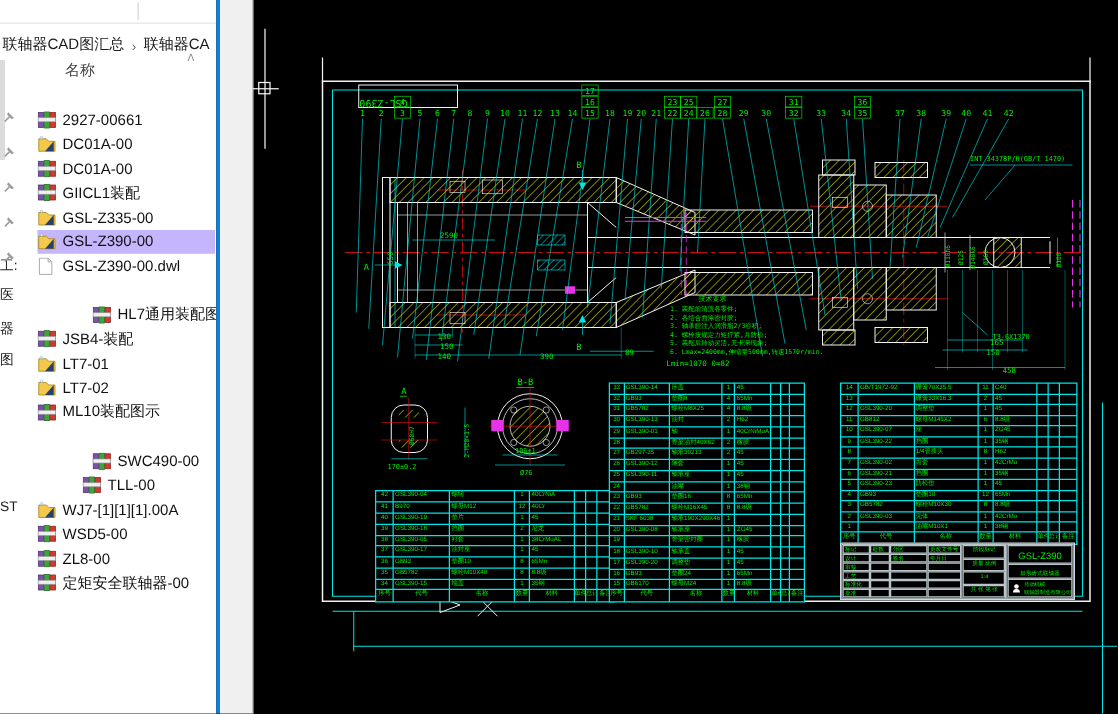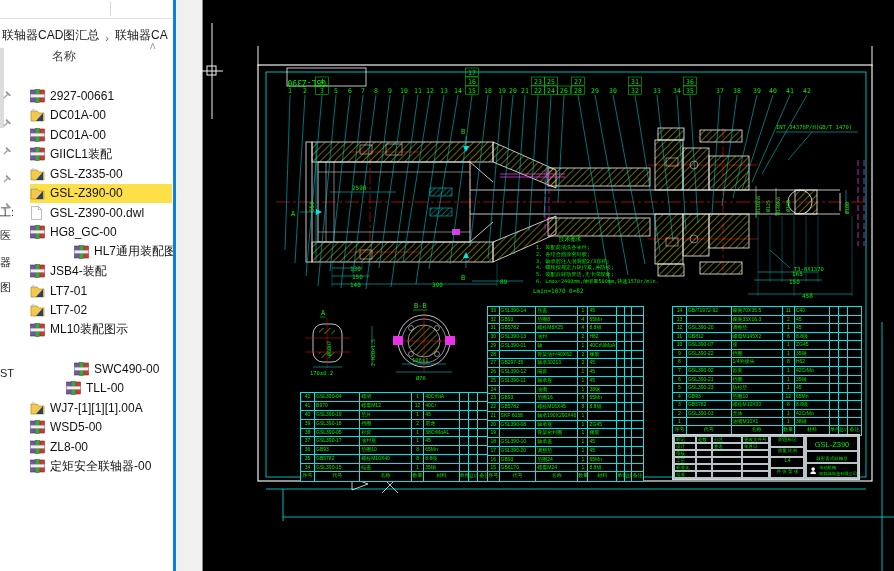--- a/index.html
+++ b/index.html
@@ -12,21 +12,21 @@
   #breadcrumb{position:absolute;left:0;top:19px;width:173px;height:25px;display:flex;align-items:flex-end;
     font-size:12px;color:#1a1a1a;white-space:nowrap}
   #breadcrumb .crumb{padding:0 2px;cursor:default}
   #breadcrumb .sep{color:#666;padding:0 4px;font-size:11px}
   #colheader{position:absolute;left:52px;top:48px;font-size:12px;color:#444}
   #sortchev{position:absolute;left:150px;top:42px;font-size:8px;color:#888}
   #scrollnub{position:absolute;left:0;top:48px;width:4px;height:80px;background:#dcdcdc}
   #filelist{position:absolute;left:0;top:0;width:173px;height:571px}
   .frow{position:absolute;left:30px;width:142px;height:19px;display:flex;align-items:center;gap:5px;
     font-size:12px;color:#111;white-space:nowrap;overflow:hidden}
-  .frow.sel{background:#fde047}
+  .frow.sel{background:#c4b5fd}
   .frow .ficon{flex:0 0 15px;height:14px;display:inline-block}
   .treefrag{position:absolute;left:0;width:14px;overflow:hidden;font-size:11px;color:#222;white-space:nowrap}
   .pin{position:absolute;left:2px;width:11px;height:11px}
   
   #winEdge{position:absolute;left:173px;top:0;width:3px;height:571px;background:var(--winedge,#0b82d8)}
   #cadbar{position:absolute;left:176px;top:0;width:26px;height:571px;background:var(--toolbarbg,#f0f0f0);
     border-right:1px solid #8a8a8a}
   #toolpanel{position:absolute;left:176px;top:0;width:26px;height:399px;background:#f5f5f5;
     border:1px solid #d0d0d0;border-left:none;box-sizing:border-box}
   .tool{position:absolute;left:4px;width:18px;height:18px;cursor:pointer}
@@ -122,29 +122,20 @@
             </svg></span>
           <span>GSL-Z390-00</span>
         </div>
         <div class="frow" style="top: 203px;">
           <span class="ficon"><svg width="13" height="14" viewBox="0 0 13 14">
               <path d="M1.5,0.5 h7 l3,3 v10 h-10 z" fill="#fff" stroke="#a9a9a9" stroke-width=".8"></path>
               <path d="M8.5,0.5 v3 h3" fill="none" stroke="#a9a9a9" stroke-width=".8"></path>
             </svg></span>
           <span>GSL-Z390-00.dwl</span>
         </div>
-        <div class="frow" style="top: 222.5px;">
-          <span class="ficon"><svg width="15" height="14" viewBox="0 0 15 14">
-              <rect x="0.5" y="1" width="4.3" height="12" fill="#7a52a8" stroke="#4c2f6e" stroke-width=".6"></rect>
-              <rect x="5.3" y="0.5" width="4.3" height="13" fill="#3fa23f" stroke="#1f6b1f" stroke-width=".6"></rect>
-              <rect x="10.1" y="1" width="4.3" height="12" fill="#cc3b30" stroke="#8c1f18" stroke-width=".6"></rect>
-              <rect x="0.5" y="5.2" width="14" height="3.2" fill="#efefef" stroke="#999" stroke-width=".5"></rect>
-            </svg></span>
-          <span>HG8_GC-00</span>
-        </div>
         <div class="frow" style="top: 242px; margin-left: 44px;">
           <span class="ficon"><svg width="15" height="14" viewBox="0 0 15 14">
               <rect x="0.5" y="1" width="4.3" height="12" fill="#7a52a8" stroke="#4c2f6e" stroke-width=".6"></rect>
               <rect x="5.3" y="0.5" width="4.3" height="13" fill="#3fa23f" stroke="#1f6b1f" stroke-width=".6"></rect>
               <rect x="10.1" y="1" width="4.3" height="12" fill="#cc3b30" stroke="#8c1f18" stroke-width=".6"></rect>
               <rect x="0.5" y="5.2" width="14" height="3.2" fill="#efefef" stroke="#999" stroke-width=".5"></rect>
             </svg></span>
           <span>HL7通用装配图</span>
         </div>
         <div class="frow" style="top: 261.5px;">
@@ -244,21 +235,21 @@
         <span class="crumb">联轴器CA</span>
       </div>
     <div id="colheader">名称</div>
     <div id="sortchev">ᐱ</div>
     <div id="scrollnub"></div>
     <div id="treefrags">
         <div class="treefrag" style="top: 205px;">工:</div>
         <div class="treefrag" style="top: 228px;">医</div>
         <div class="treefrag" style="top: 255px;">器</div>
         <div class="treefrag" style="top: 280px;">图</div>
-        <div class="treefrag" style="top: 367px;">ST</div>
+        <div class="treefrag" style="top: 400px;">ST</div>
         <div class="pin" style="top: 86px;"><svg viewBox="0 0 12 12" width="11" height="11">
             <path d="M2,10 L6,6" stroke="#9a9a9a" stroke-width="1.4"></path>
             <path d="M5,2 l5,5 l-2,1 l-4,-4 z" fill="#9a9a9a"></path>
           </svg></div>
         <div class="pin" style="top: 114px;"><svg viewBox="0 0 12 12" width="11" height="11">
             <path d="M2,10 L6,6" stroke="#9a9a9a" stroke-width="1.4"></path>
             <path d="M5,2 l5,5 l-2,1 l-4,-4 z" fill="#9a9a9a"></path>
           </svg></div>
         <div class="pin" style="top: 142px;"><svg viewBox="0 0 12 12" width="11" height="11">
             <path d="M2,10 L6,6" stroke="#9a9a9a" stroke-width="1.4"></path>

